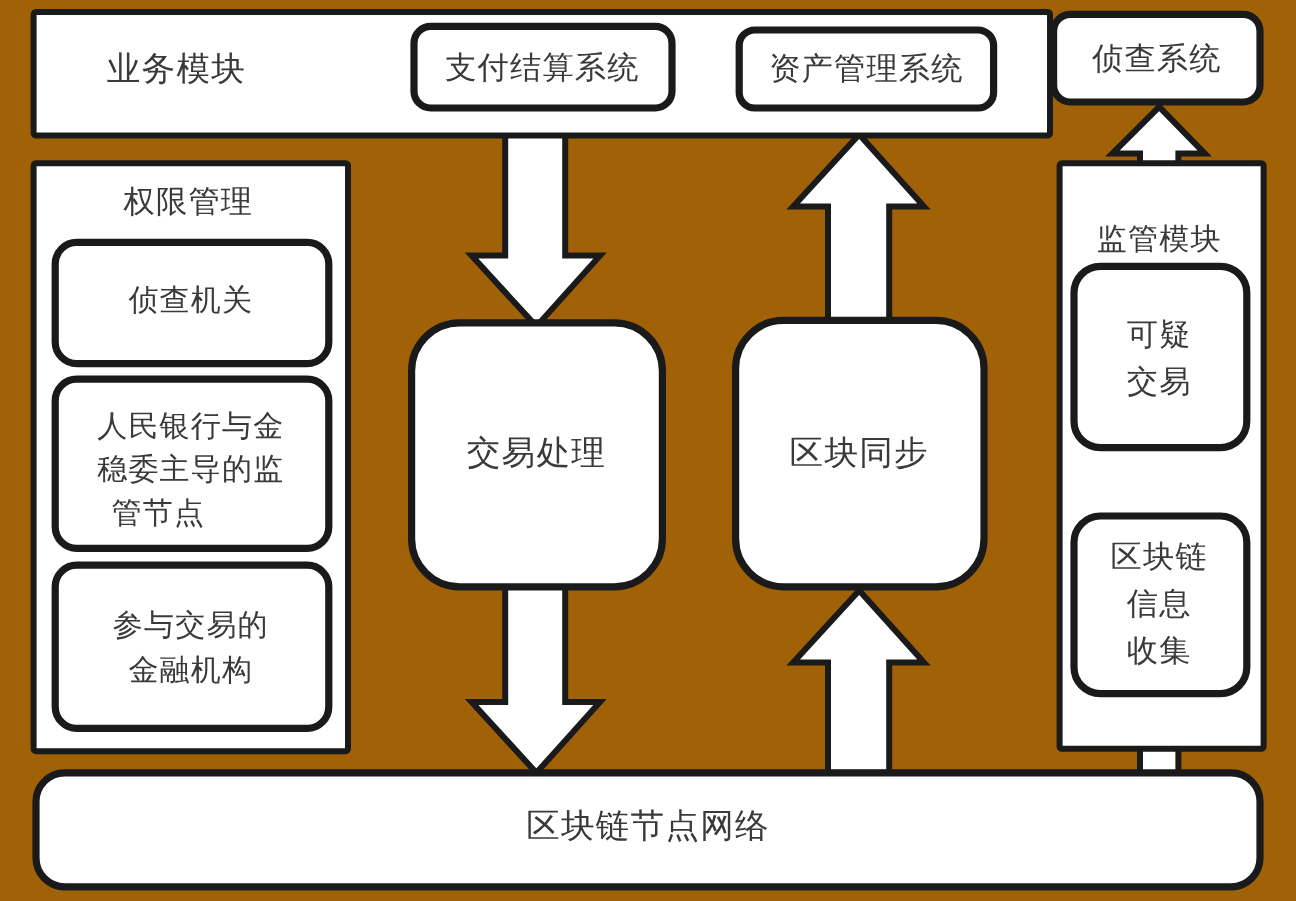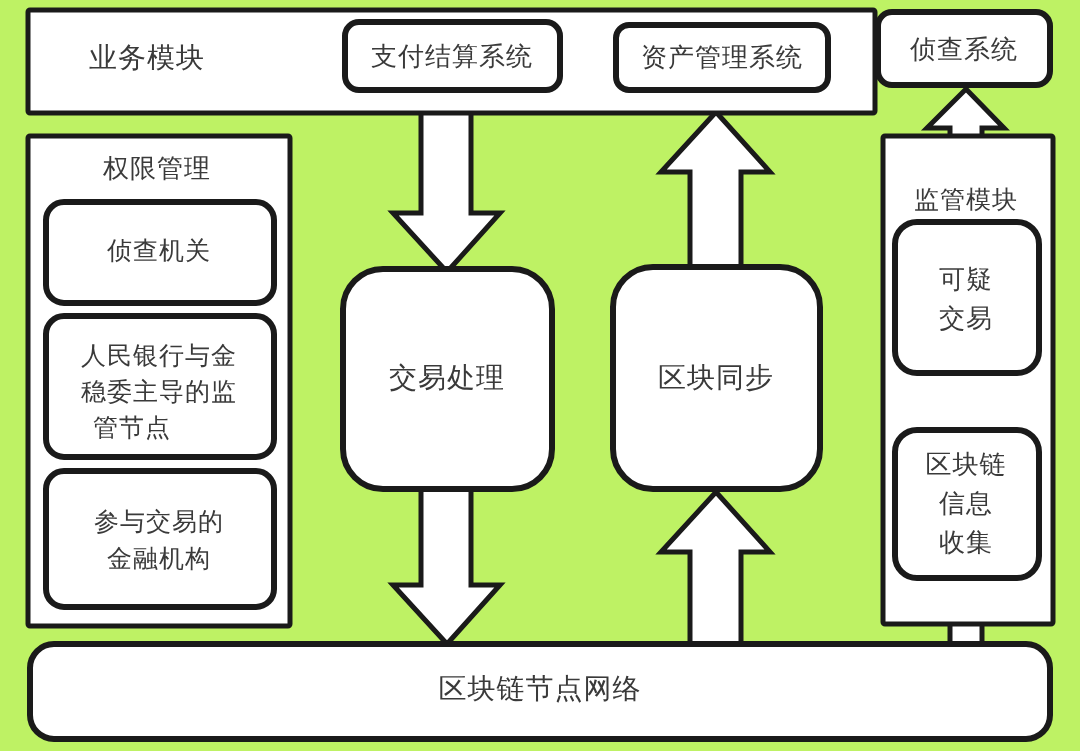--- a/index.html
+++ b/index.html
@@ -11,21 +11,21 @@
   body {
     width: 1080px;
     height: 751px;
     font-family: "DejaVu Sans", "Liberation Sans", sans-serif;
     overflow: hidden;
   }
   #diagram-root {
     position: relative;
     width: 1080px;
     height: 751px;
-    background: #bef264;
+    background: #a16207;
   }
   svg.diagram {
     display: block;
     width: 1080px;
     height: 751px;
   }
   .stroke-thick {
     fill: #ffffff;
     stroke: #1a1a1a;
     stroke-width: 6;

